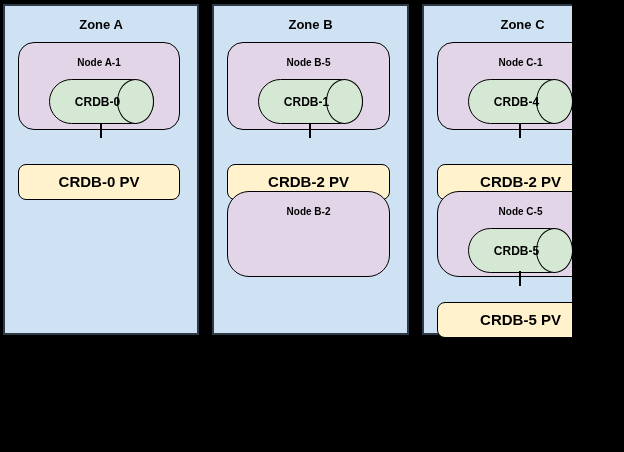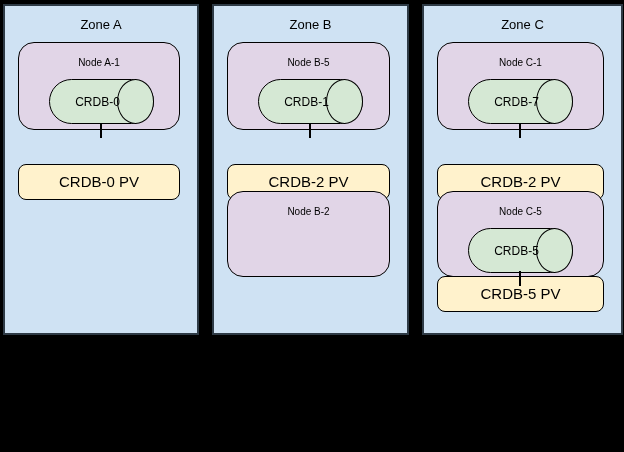--- a/index.html
+++ b/index.html
@@ -13,24 +13,25 @@
     --text-color: #000000;
   }
   * { margin: 0; padding: 0; box-sizing: border-box; }
   html, body {
     background: var(--background);
     font-family: "Liberation Sans", sans-serif;
     color: var(--text-color);
   }
   .canvas {
     position: relative;
-    width: 624px;
+    width: 572px;
     height: 452px;
     background: var(--background);
     overflow: hidden;
+    font-weight: bold;
   }
   .zone {
     position: absolute;
     top: 4px;
     height: 331px;
     background: var(--zone-fill);
     border: 2px solid var(--zone-border);
   }
   .zone-a { left: 3px;   width: 196px; }
   .zone-b { left: 212px; width: 197px; }
@@ -44,21 +45,21 @@
   }
   .node {
     position: absolute;
     left: 13px;
     right: 17px;
     background: var(--node-fill);
     border: 1px solid var(--shape-border);
     border-radius: 16px;
   }
   .node-row1 { top: 36px;  height: 88px; }
-  .node-row2 { top: 185px; height: 86px; }
+  .node-row2 { top: 185px; height: 86px; border-radius: 22px; }
   .node-label {
     display: block;
     text-align: center;
     padding-top: 12px;
     font-size: 10px;
     line-height: 16px;
   }
   .cylinder {
     position: absolute;
     left: 30px;
@@ -104,21 +105,21 @@
     right: 17px;
     height: 36px;
     background: var(--pv-fill);
     border: 1px solid var(--shape-border);
     border-radius: 8px;
     text-align: center;
     font-size: 15px;
     line-height: 34px;
   }
   .pv-row1 { top: 131px; margin-top: 27px; }
-  .pv-row2 { top: 270px; }
+  .pv-row2 { top: 296px; }
 </style>
 </head>
 <body>
 
 <div class="canvas">
 
   <div class="zone zone-a">
     <span class="zone-title">Zone A</span>
 
     <div class="node node-row1">
@@ -150,21 +151,21 @@
     </div>
   </div>
 
   <div class="zone zone-c">
     <span class="zone-title">Zone C</span>
 
     <div class="node node-row1">
       <span class="node-label">Node C-1</span>
       <div class="cylinder">
         <div class="cylinder-cap"></div>
-        <span class="cylinder-label">CRDB-7</span>
+        <span class="cylinder-label">CRDB-4</span>
       </div>
     </div>
     <div class="connector connector-row1"></div>
     <div class="pv pv-row1">CRDB-2 PV</div>
 
     <div class="node node-row2">
       <span class="node-label">Node C-5</span>
       <div class="cylinder">
         <div class="cylinder-cap"></div>
         <span class="cylinder-label">CRDB-5</span>

